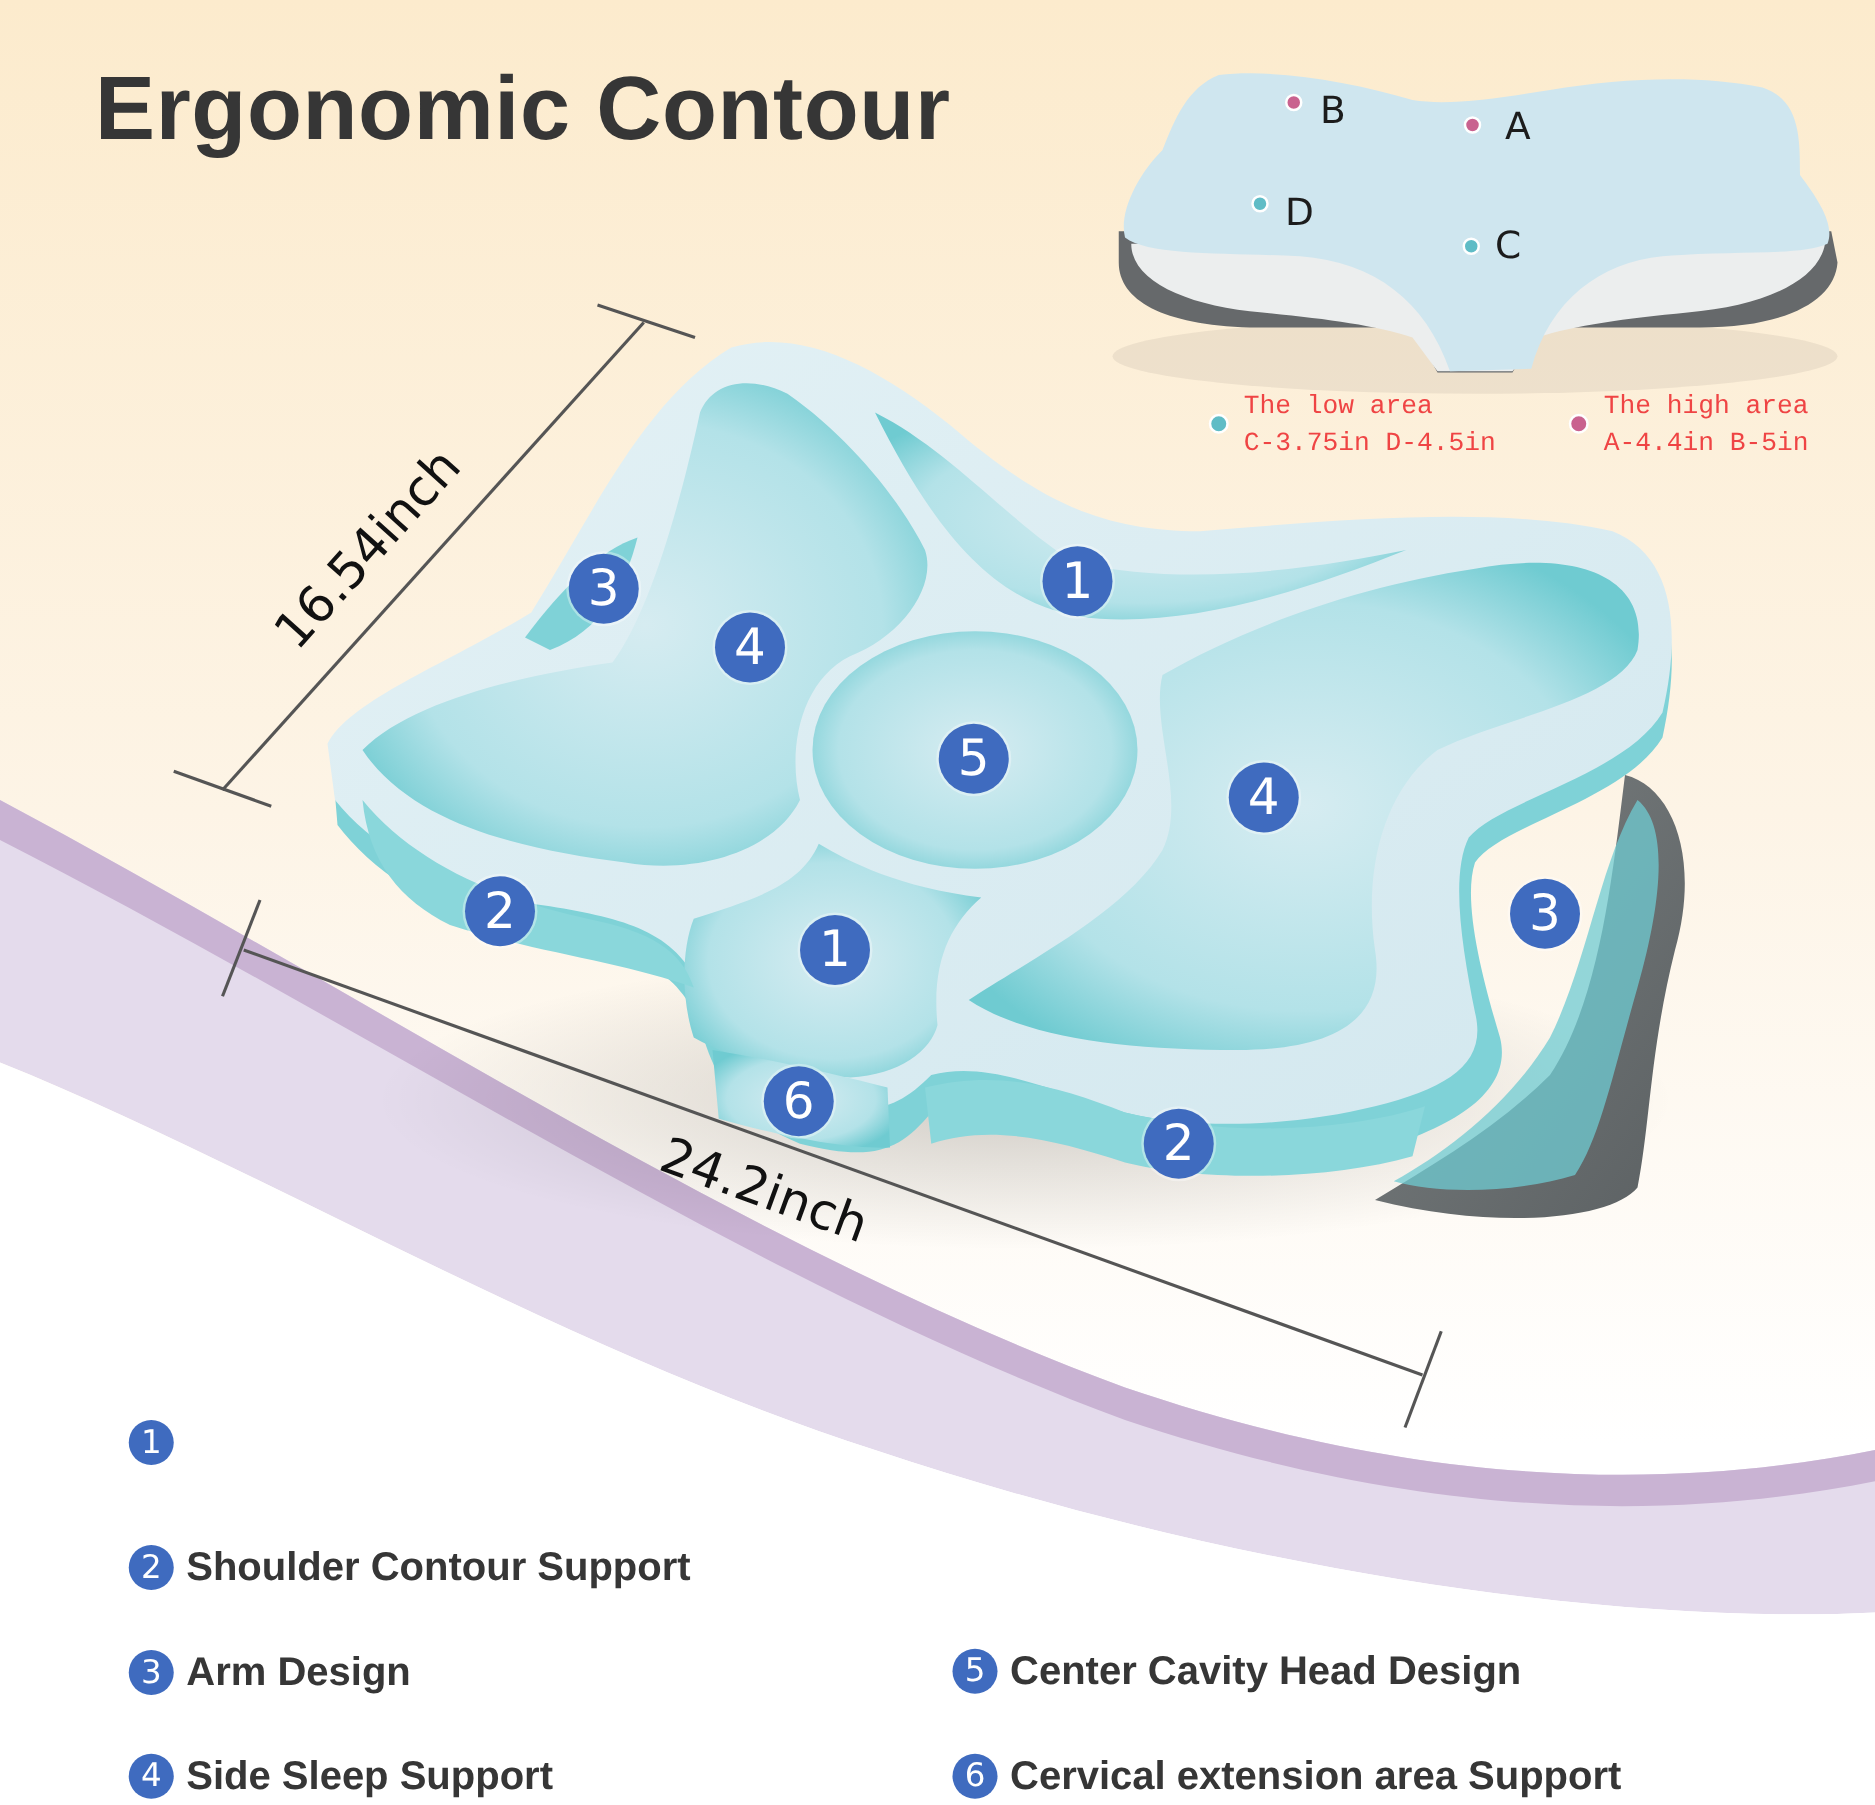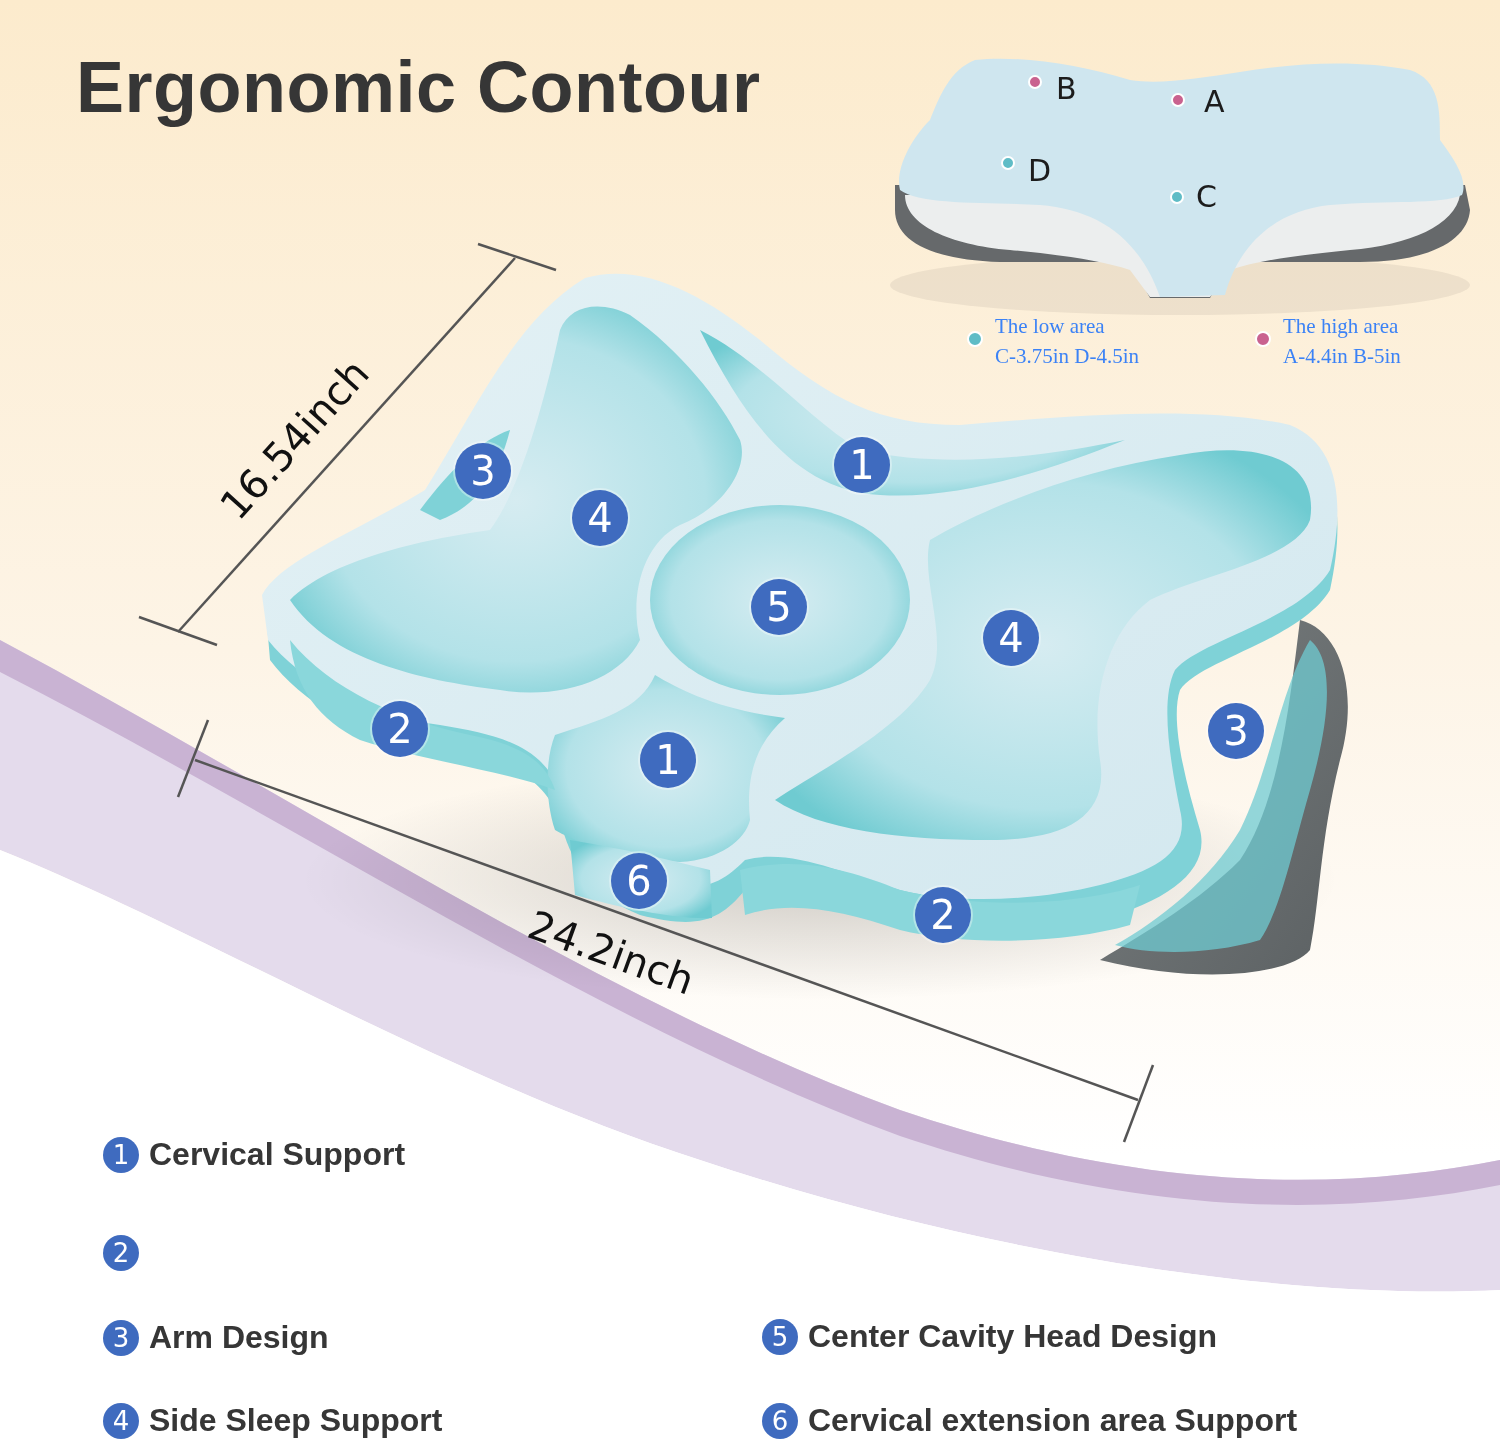--- a/index.html
+++ b/index.html
@@ -17,22 +17,22 @@
   .title span { display: block; }
   .inset-label {
     position: absolute; font-family: "DejaVu Sans", sans-serif;
     font-size: 30px; color: #1c1c1c; font-weight: normal;
   }
   .inset-dot {
     position: absolute; width: 10px; height: 10px; border-radius: 50%;
     border: 2px solid #ffffff;
   }
   .legend-key {
-    position: absolute; font-family: Liberation Serif, serif;
-    font-size: 21px; line-height: 30px; color: #3b82f6;
+    position: absolute; font-family: Liberation Mono, monospace;
+    font-size: 21px; line-height: 30px; color: #ef4444;
   }
   .legend-key .dot {
     position: absolute; left: -28px; top: 20px; width: 12px; height: 12px;
     border-radius: 50%; border: 2px solid #fff;
   }
   .dim-label {
     position: absolute; font-family: "DejaVu Sans", sans-serif;
     font-size: 40px; color: #111; white-space: nowrap; transform-origin: left center;
   }
   .badge {
@@ -187,24 +187,24 @@
 <div class="badge" style="left:983px;top:610px;">4</div>
 <div class="badge" style="left:372px;top:701px;">2</div>
 <div class="badge" style="left:640px;top:732px;">1</div>
 <div class="badge" style="left:1208px;top:703px;">3</div>
 <div class="badge" style="left:611px;top:853px;">6</div>
 <div class="badge" style="left:915px;top:887px;">2</div>
 
 <div class="features">
   <div class="feature" style="left:103px;top:1136px;">
     <span class="num">1</span>
-    <span>Cervical Support</span>
   </div>
   <div class="feature" style="left:103px;top:1235px;">
     <span class="num">2</span>
+    <span>Shoulder Contour Support</span>
   </div>
   <div class="feature" style="left:103px;top:1319px;">
     <span class="num">3</span>
     <span>Arm Design</span>
   </div>
   <div class="feature" style="left:103px;top:1402px;">
     <span class="num">4</span>
     <span>Side Sleep Support</span>
   </div>
   <div class="feature" style="left:762px;top:1318px;">

